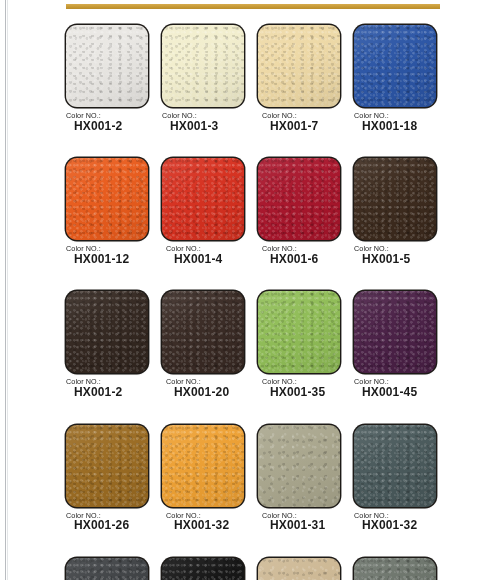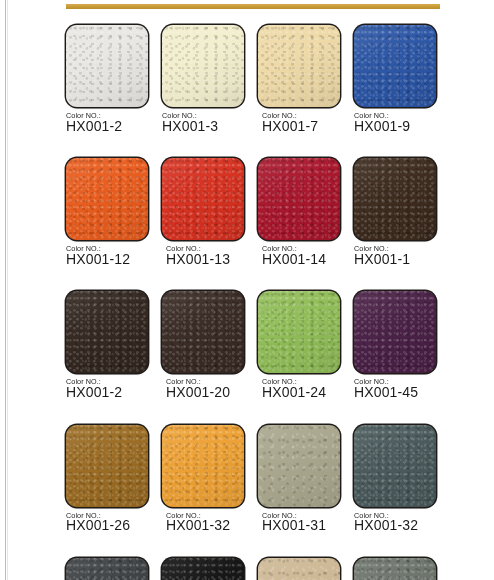--- a/index.html
+++ b/index.html
@@ -109,24 +109,25 @@
 
   .label {
     padding-top: 4px;
     color: #1b1b1b;
     font-size: 7.2px;
     line-height: 9.6px;
     letter-spacing: 0.1px;
     white-space: nowrap;
   }
   .label .code {
-    font-weight: normal;
-    font-size: 14px;
+    font-weight: bold;
+    font-size: 12px;
     line-height: 10.6px;
     letter-spacing: 0.15px;
+    margin-left: 8px;
   }
   
   .label.indent { padding-left: 4px; }
 </style>
 </head>
 <body>
 
 <div id="left-rule"></div>
 <div id="left-rule-2"></div>
 <div id="gold-bar"></div>
@@ -151,51 +152,51 @@
         <div class="swatch" style="background: rgb(238, 217, 166);"></div>
         <div class="label indent">
           <div>Color NO.:</div>
           <div class="code">HX001-7</div>
         </div>
       </div>
       <div class="swatch-cell">
         <div class="swatch" style="background: rgb(43, 85, 165);"></div>
         <div class="label">
           <div>Color NO.:</div>
-          <div class="code">HX001-9</div>
+          <div class="code">HX001-18</div>
         </div>
       </div>
     </div>
     <div class="swatch-row">
       <div class="swatch-cell">
         <div class="swatch" style="background: rgb(232, 91, 28);"></div>
         <div class="label">
           <div>Color NO.:</div>
           <div class="code">HX001-12</div>
         </div>
       </div>
       <div class="swatch-cell">
         <div class="swatch" style="background: rgb(214, 48, 31);"></div>
         <div class="label indent">
           <div>Color NO.:</div>
-          <div class="code">HX001-13</div>
+          <div class="code">HX001-4</div>
         </div>
       </div>
       <div class="swatch-cell">
         <div class="swatch" style="background: rgb(168, 21, 43);"></div>
         <div class="label indent">
           <div>Color NO.:</div>
-          <div class="code">HX001-14</div>
+          <div class="code">HX001-6</div>
         </div>
       </div>
       <div class="swatch-cell">
         <div class="swatch" style="background: rgb(60, 42, 29);"></div>
         <div class="label">
           <div>Color NO.:</div>
-          <div class="code">HX001-1</div>
+          <div class="code">HX001-5</div>
         </div>
       </div>
     </div>
     <div class="swatch-row">
       <div class="swatch-cell">
         <div class="swatch" style="background: rgb(51, 39, 32);"></div>
         <div class="label">
           <div>Color NO.:</div>
           <div class="code">HX001-2</div>
         </div>
@@ -204,21 +205,21 @@
         <div class="swatch" style="background: rgb(57, 42, 36);"></div>
         <div class="label indent">
           <div>Color NO.:</div>
           <div class="code">HX001-20</div>
         </div>
       </div>
       <div class="swatch-cell">
         <div class="swatch" style="background: rgb(143, 188, 86);"></div>
         <div class="label indent">
           <div>Color NO.:</div>
-          <div class="code">HX001-24</div>
+          <div class="code">HX001-35</div>
         </div>
       </div>
       <div class="swatch-cell">
         <div class="swatch" style="background: rgb(74, 32, 70);"></div>
         <div class="label">
           <div>Color NO.:</div>
           <div class="code">HX001-45</div>
         </div>
       </div>
     </div>

